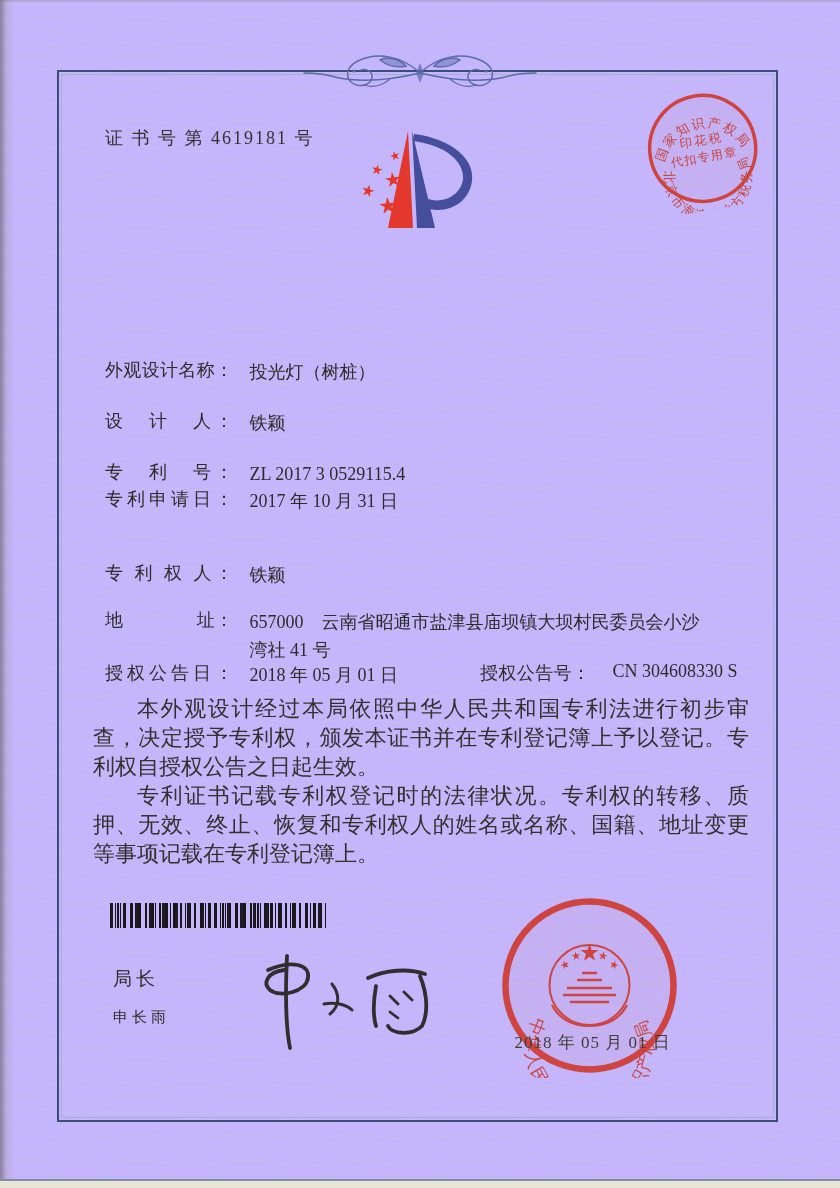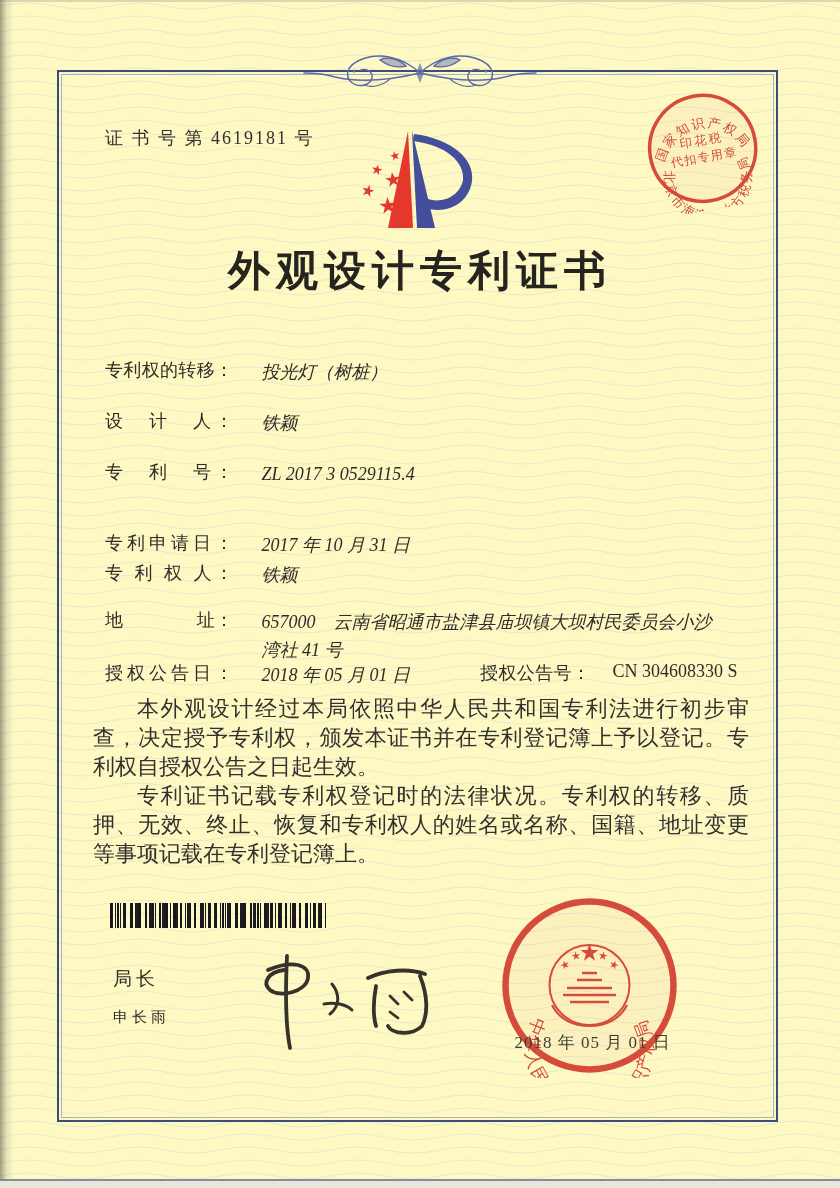--- a/index.html
+++ b/index.html
@@ -1,18 +1,18 @@
 <!DOCTYPE html>
 <html><head>
 <meta charset="utf-8">
 <style>
   html,body{margin:0;padding:0;background:#888;}
   .page{
     position:relative; width:840px; height:1188px; margin:0 auto;
-    background:#fef9c3; overflow:hidden;
+    background:#c4b5fd; overflow:hidden;
     font-family:"Liberation Serif","DejaVu Serif",serif;
     color:#2e2c29;
   }
   .waves{position:absolute;left:0;top:0;z-index:1;}
   .frame{
     position:absolute; left:57px; top:70px; width:717px; height:1048px;
     border:2px solid #3c4d7a; z-index:2;
   }
   .frame-inner{position:absolute; inset:2px; border:1px solid #a3b2ca;}
   .ornament{position:absolute; left:300px; top:44px; z-index:3;}
@@ -31,21 +31,21 @@
   }
 
   .title{
     position:absolute; left:0; top:243px; width:840px; margin:0; z-index:4;
     text-align:center; font-size:42px; font-weight:600; letter-spacing:6px; color:#26241f;
   }
 
   .fields{position:absolute; left:105px; top:0; width:660px; z-index:4; font-size:18px;}
   .frow{position:absolute; left:0; white-space:nowrap;}
   .frow .lab{display:inline-block; width:128px; text-align-last:justify; vertical-align:top;}
-  .frow .val{display:inline-block; margin-left:24px; white-space:pre-line; vertical-align:top; line-height:28px;font-style:italic;}
+  .frow .val{display:inline-block; margin-left:12px; white-space:pre-line; vertical-align:top; line-height:28px;}
   .frow-right{position:absolute; left:375px; white-space:nowrap;}
   .frow-right .lab{display:inline-block; width:110px; text-align-last:justify; vertical-align:top;text-align:right;}
   .frow-right .val{margin-left:18px;}
 
   .paras{
     position:absolute; left:93px; top:694px; width:656px; z-index:4;
     font-size:22px; line-height:29px; text-align:justify; color:#33312d;
   }
   .paras p{margin:0; text-indent:2em;}
 
@@ -141,36 +141,35 @@
         <textPath href="#arcTopS" startOffset="1">北京市海淀区地方税务局</textPath>
       </text>
       <text font-size="13" letter-spacing="2">
         <textPath href="#arcBotS" startOffset="4">国家知识产权局</textPath>
       </text>
       <text x="58" y="54" text-anchor="middle" font-size="12.5" letter-spacing="2">印花税</text>
       <text x="58" y="71" text-anchor="middle" font-size="12" letter-spacing="1.5">代扣专用章</text>
     </g>
   </svg>
 
-  <h1 class="title">外观设计专利证书</h1>
 
   <div class="fields">
     <div class="frow" style="top:358px">
-      <span class="lab">专利权的转移：</span>
+      <span class="lab">外观设计名称：</span>
       <span class="val">投光灯（树桩）</span>
     </div>
     <div class="frow" style="top:409px">
       <span class="lab">设　计　人：</span>
       <span class="val">铁颖</span>
     </div>
     <div class="frow" style="top:460px">
       <span class="lab">专　利　号：</span>
       <span class="val">ZL 2017 3 0529115.4</span>
     </div>
-    <div class="frow" style="top:531px">
+    <div class="frow" style="top:487px">
       <span class="lab">专利申请日：</span>
       <span class="val">2017 年 10 月 31 日</span>
     </div>
     <div class="frow" style="top:561px">
       <span class="lab">专 利 权 人：</span>
       <span class="val">铁颖</span>
     </div>
     <div class="frow" style="top:608px">
       <span class="lab">地　　　　址：</span>
       <span class="val">657000　云南省昭通市盐津县庙坝镇大坝村民委员会小沙

